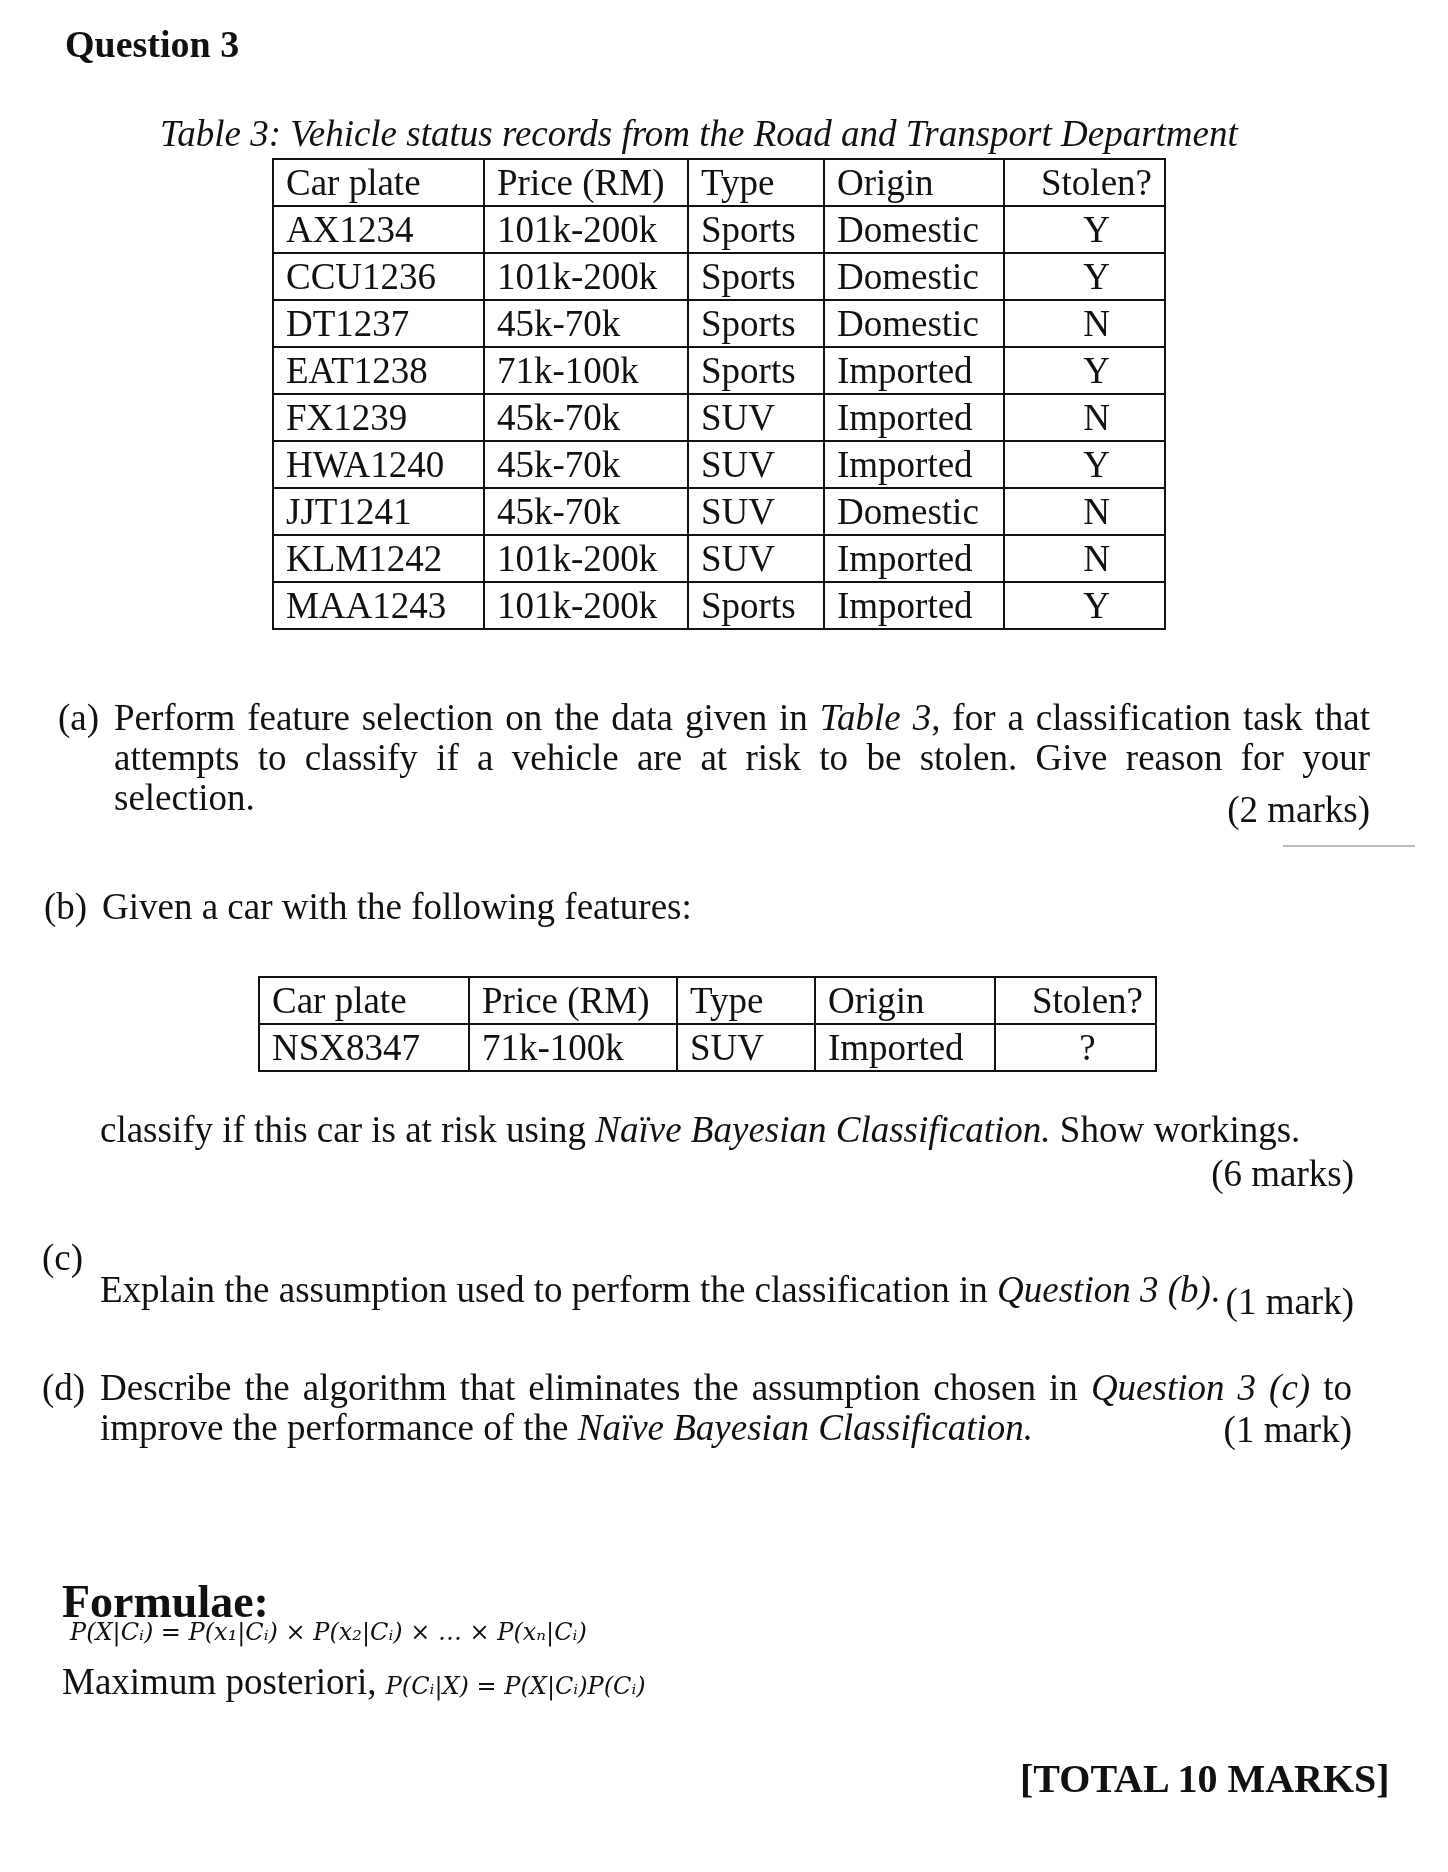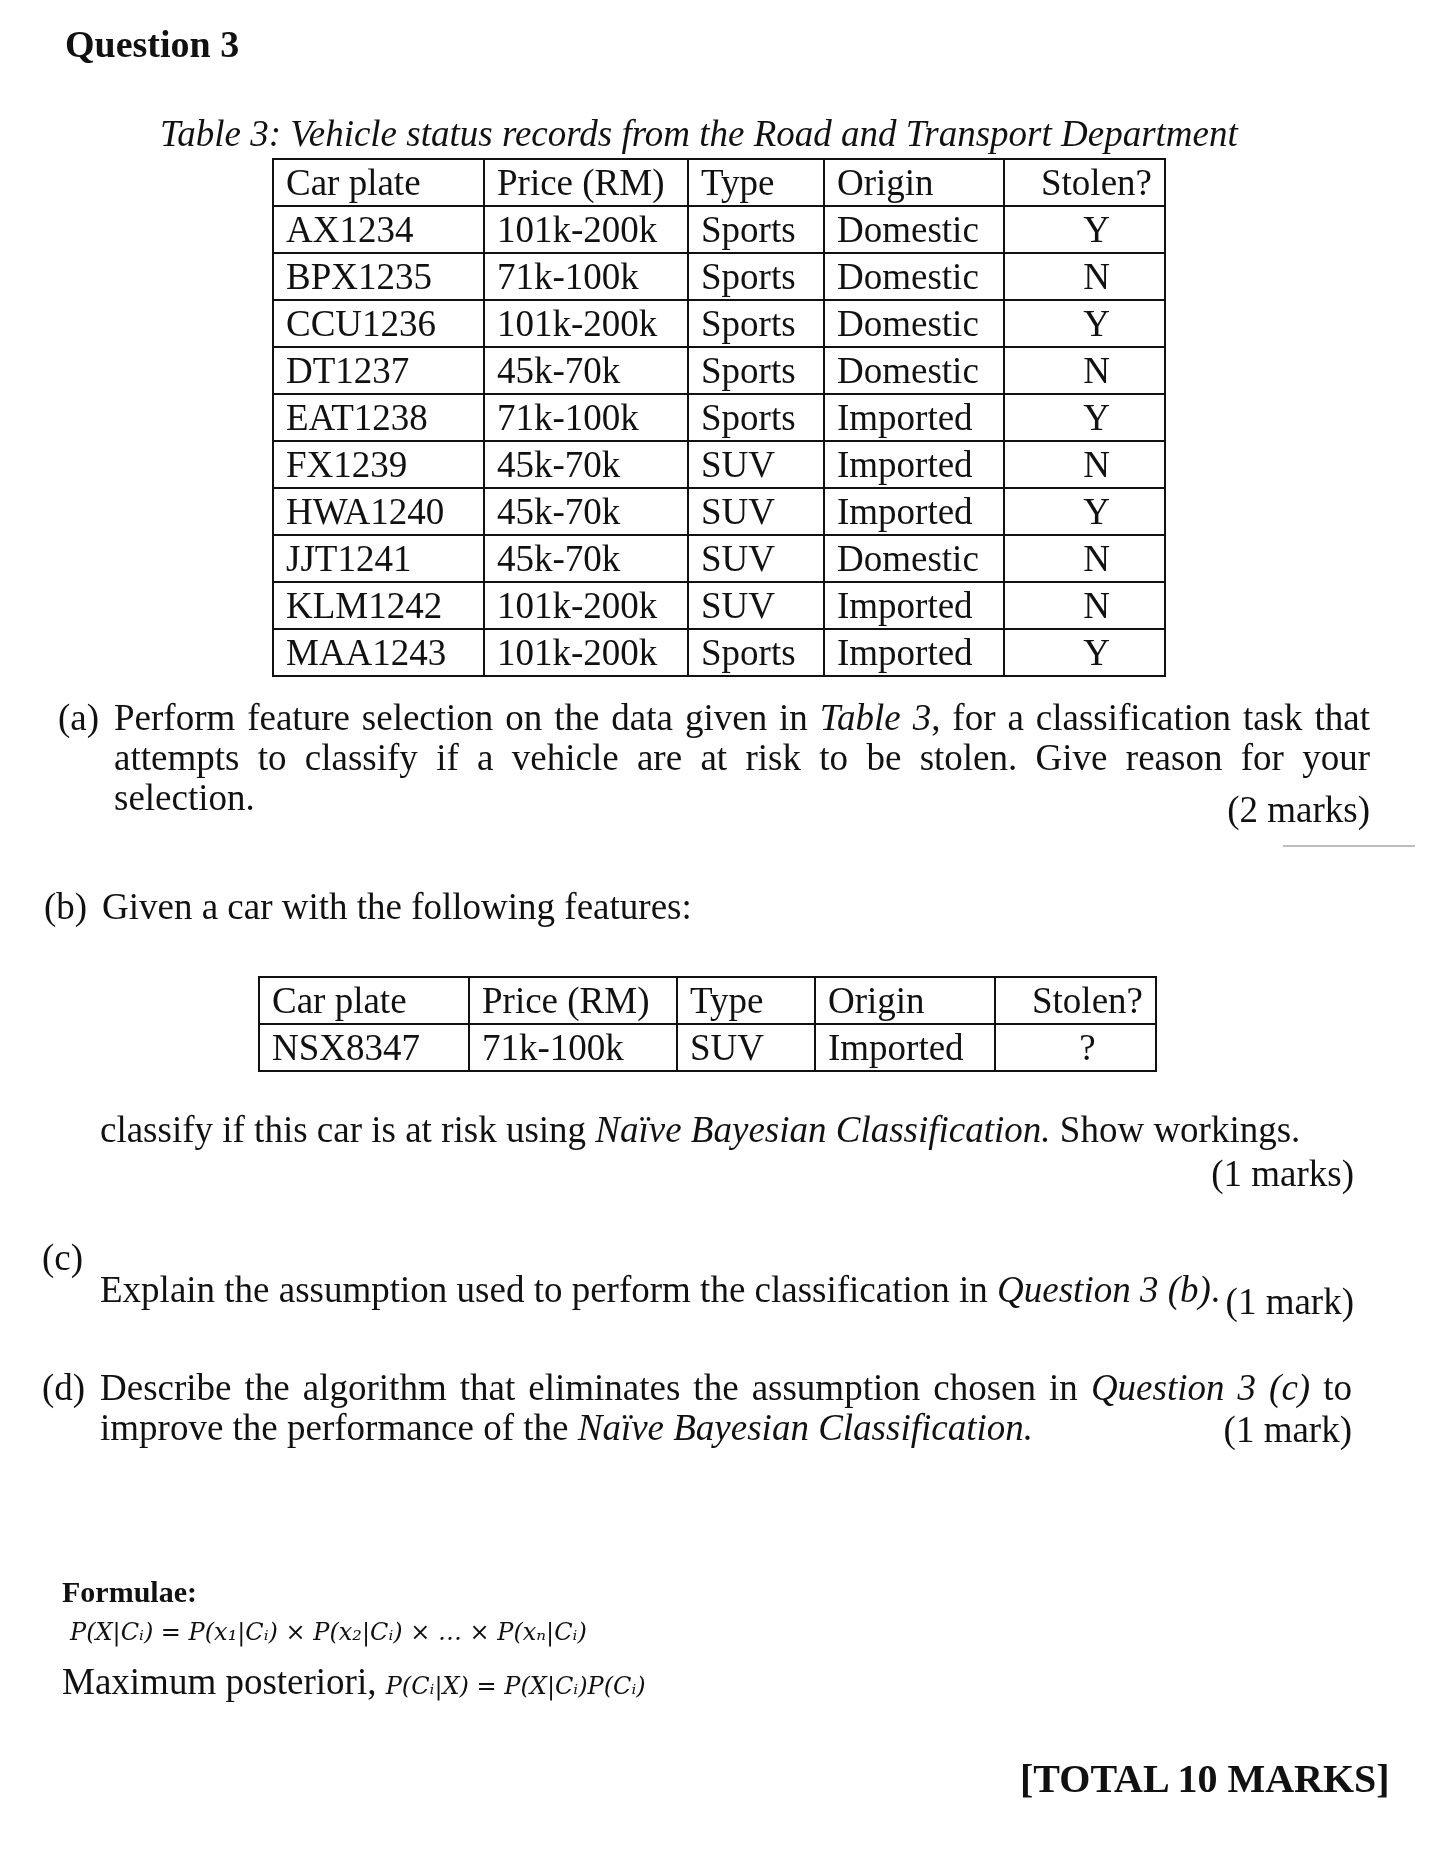--- a/index.html
+++ b/index.html
@@ -24,21 +24,21 @@
   #t3 col.c3 { width: 136px; } #t3 col.c4 { width: 180px; } #t3 col.c5 { width: 148px; }
   #tb { left: 258px; top: 976px; }
   #tb col.c1 { width: 210px; } #tb col.c2 { width: 208px; }
   #tb col.c3 { width: 138px; } #tb col.c4 { width: 180px; } #tb col.c5 { width: 148px; }
   .q { font-size: 37px; line-height: 40px; }
   .q .label { position: absolute; left: 0; top: 0; }
   .q .body { position: absolute; text-align: justify; }
   .q .marks { position: absolute; right: 0; }
   em { font-style: italic; }
   .sep { left: 1283px; top: 845px; width: 132px; height: 2px; background: #bdbdbd; }
-  .formula-title { left: 62px; top: 1575px; font-size: 30px; font-weight: bold; }
+  .formula-title { left: 62px; top: 1575px; font-size: 46px; font-weight: bold; }
   .formula { font-size: 37px; white-space: nowrap; }
   .math { font-family: "DejaVu Serif", serif; font-style: italic; font-size: 24px; }
   .total { left: 1020px; top: 1755px; font-size: 40px; font-weight: bold; }
 </style>
 </head>
 <body>
 
 <div class="abs title">Question 3</div>
 
 <div class="abs caption">Table 3: Vehicle status records from the Road and Transport Department</div>
@@ -62,27 +62,20 @@
   </thead>
   <tbody id="t3-body">
       <tr>
         <td>AX1234</td>
         <td>101k-200k</td>
         <td>Sports</td>
         <td>Domestic</td>
         <td class="c">Y</td>
       </tr>
       <tr>
-        <td>BPX1235</td>
-        <td>71k-100k</td>
-        <td>Sports</td>
-        <td>Domestic</td>
-        <td class="c">N</td>
-      </tr>
-      <tr>
         <td>CCU1236</td>
         <td>101k-200k</td>
         <td>Sports</td>
         <td>Domestic</td>
         <td class="c">Y</td>
       </tr>
       <tr>
         <td>DT1237</td>
         <td>45k-70k</td>
         <td>Sports</td>
@@ -172,21 +165,21 @@
     <td>Imported</td>
     <td class="c">?</td>
   </tr>
 </tbody>
   </table>
 
 <div class="abs q" style="left:100px; top:1110px; width:1254px; height:90px;">
   <div style="position:absolute; left:0; top:0; white-space:nowrap;">
     <span>classify if this car is at risk using </span><em>Naïve Bayesian Classification.</em><span> Show workings.</span>
   </div>
-  <span class="marks" style="top:44px;">(1 marks)</span>
+  <span class="marks" style="top:44px;">(6 marks)</span>
 </div>
 
 <div class="abs q" style="left:42px; top:1238px; width:1312px; height:90px;">
   <span class="label">(c)</span>
   <div style="position:absolute; left:58px; top:0; white-space:nowrap;margin-top:32px;">
     <span>Explain the assumption used to perform the classification in </span><em>Question 3 (b)</em><span>.</span>
   </div>
   <span class="marks" style="top:44px;">(1 mark)</span>
 </div>
 

